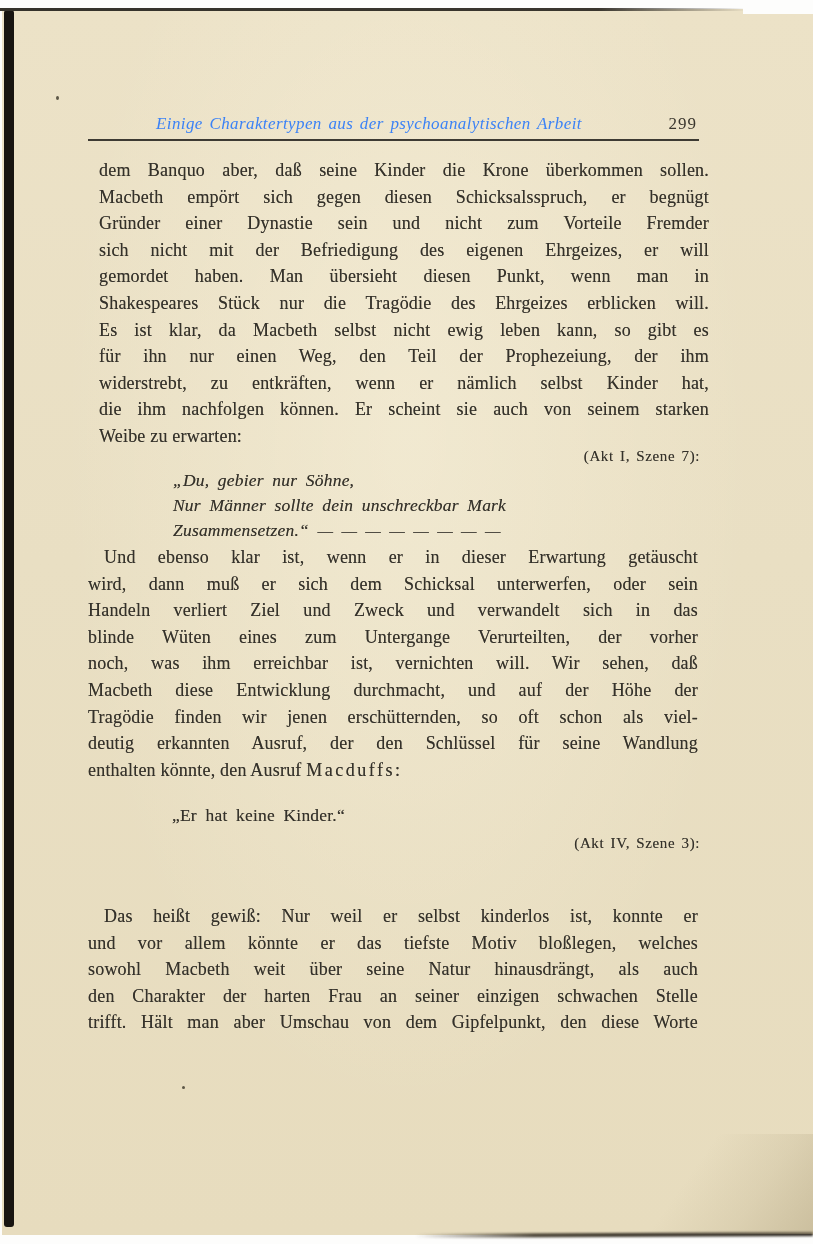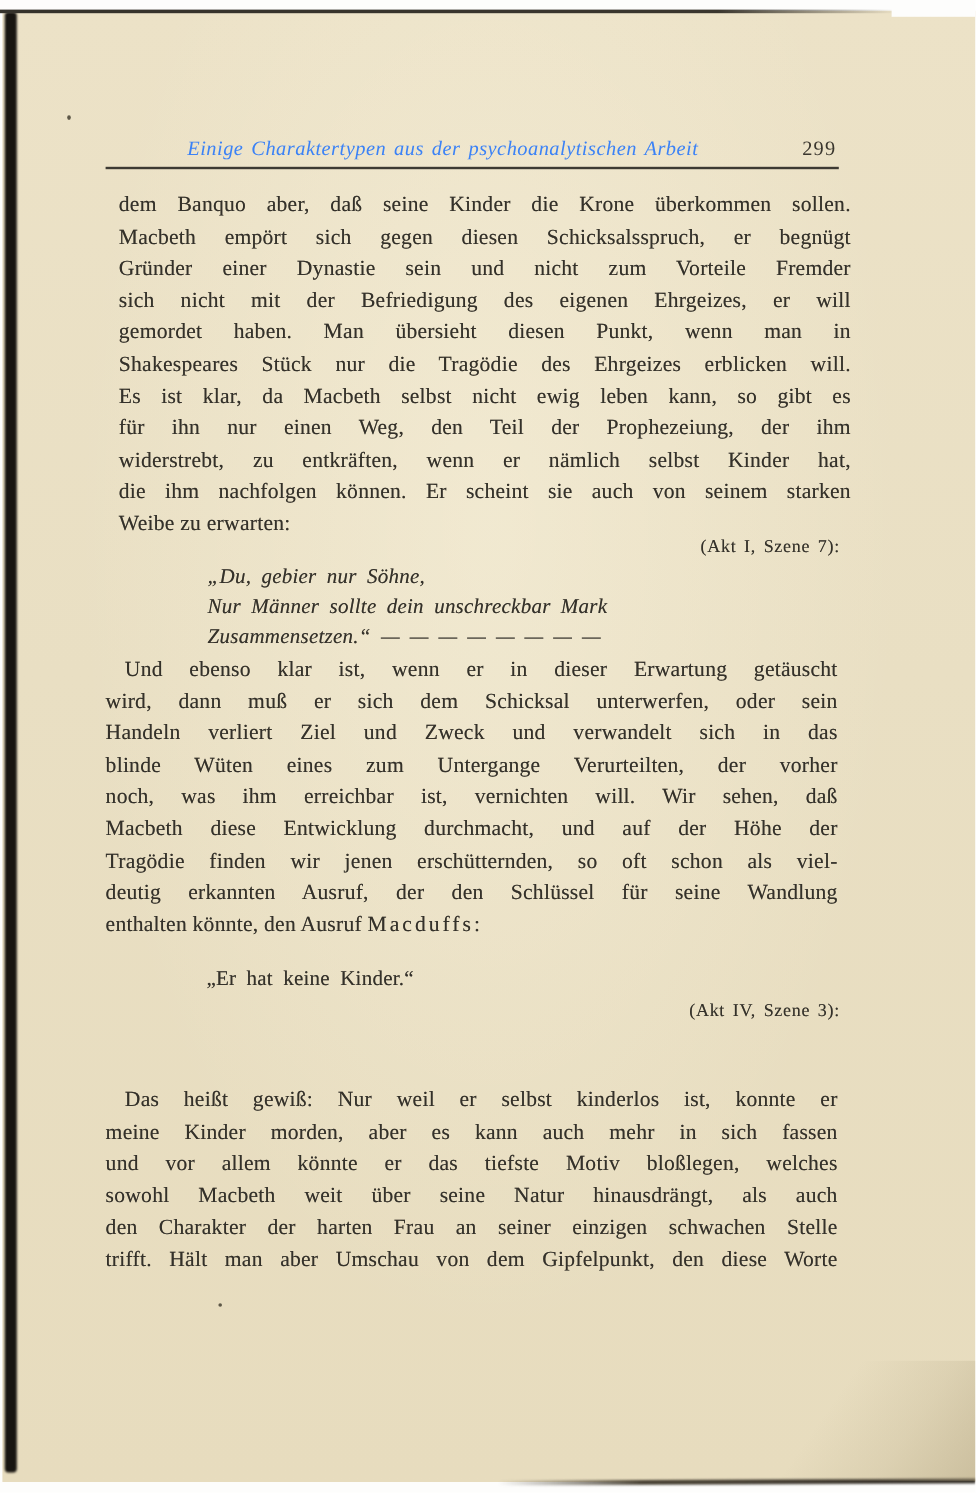--- a/index.html
+++ b/index.html
@@ -139,20 +139,19 @@
     <div class="line">deutig erkannten Ausruf, der den Schlüssel für seine Wandlung</div>
     <div class="line no-stretch"><span>enthalten könnte, den Ausruf </span><span class="spaced">Macduffs:</span></div>
   </div>
 
   <div class="stage st2">(Akt IV, Szene 3):</div>
 
   <div class="quote q2">„Er hat keine Kinder.“</div>
 
   <div class="para p3">
     <div class="line indent">Das heißt gewiß: Nur weil er selbst kinderlos ist, konnte er</div>
-    <div class="line">meine Kinder morden, aber es kann auch mehr in sich fassen</div>
     <div class="line">und vor allem könnte er das tiefste Motiv bloßlegen, welches</div>
     <div class="line">sowohl Macbeth weit über seine Natur hinausdrängt, als auch</div>
     <div class="line">den Charakter der harten Frau an seiner einzigen schwachen Stelle</div>
     <div class="line">trifft. Hält man aber Umschau von dem Gipfelpunkt, den diese Worte</div>
   </div>
 
 </div>
 
 </body></html>

